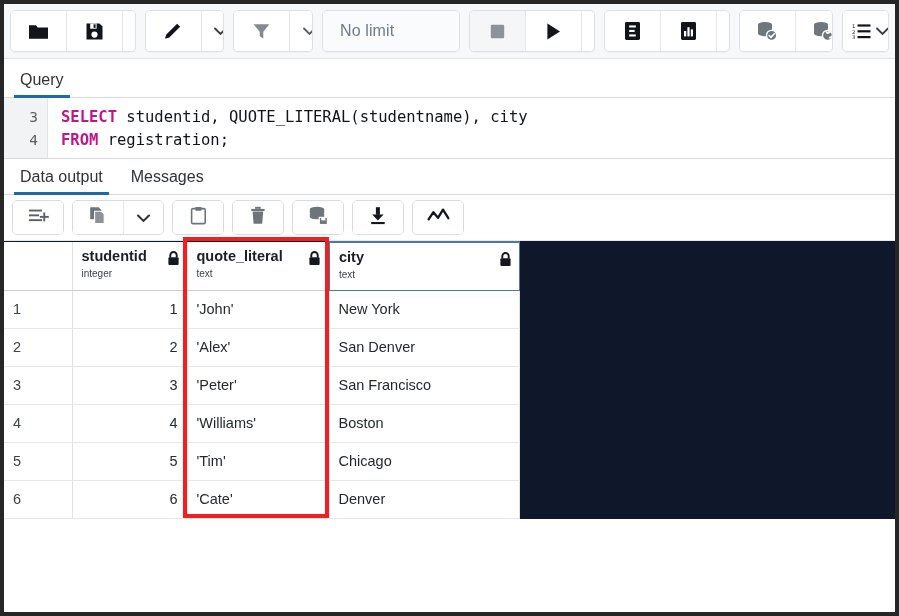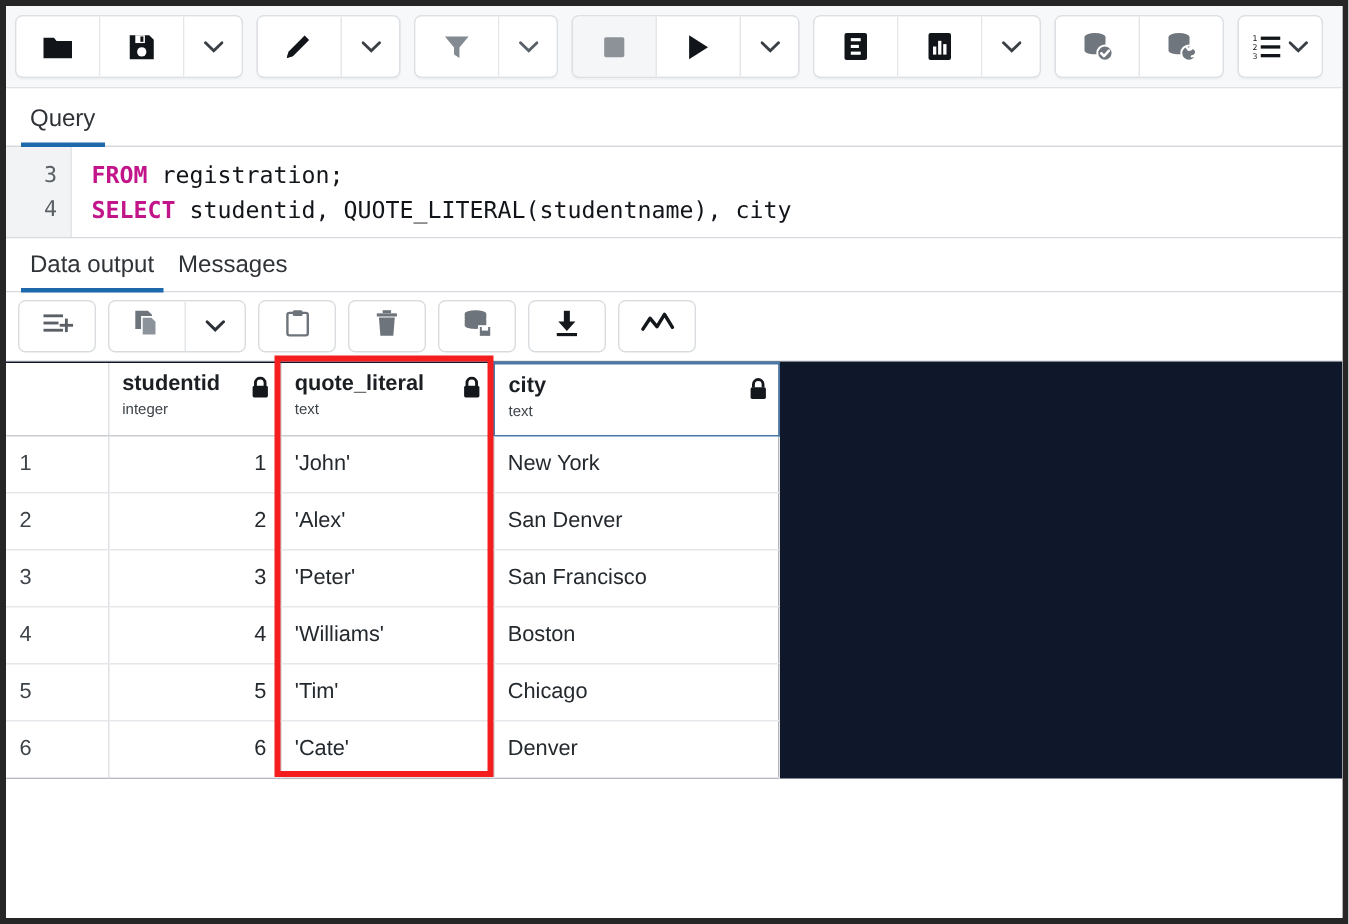--- a/index.html
+++ b/index.html
@@ -143,21 +143,21 @@
   .kw { color: #c2158a; font-weight: bold; }
 
   
   .out-tabstrip {
     display: flex;
     align-items: flex-end;
     height: 35px;
     background: #ffffff;
     border-bottom: 1px solid #d6d9dd;
     padding-left: 14px;
-    gap: 12px;
+    gap: 24px;
   }
 
   
   .results-toolbar {
     display: flex;
     align-items: center;
     height: 45px;
     background: #ffffff;
     padding: 0 8px;
     gap: 8px;
@@ -312,20 +312,26 @@
       </div>
       <div class="tb-btn caret">
         <span>
           <svg width="13" height="9" viewBox="0 0 13 9">
                 <path d="M1 1.5l5.5 5.4L12 1.5" stroke="#5a6068" stroke-width="1.9" fill="none" stroke-linecap="round"></path>
               </svg>
         </span>
       </div>
     </div>
 
+    <div class="btn-group">
+      <div class="tb-btn wide-select">
+        <span class="limit-label">No limit</span>
+
+      </div>
+    </div>
 
     <div class="btn-group">
       <div class="tb-btn disabled">
         <span>
           <svg width="17" height="17" viewBox="0 0 17 17">
                 <rect x="1.8" y="1.8" width="13.4" height="13.4" rx="1.2" fill="#8d9298"></rect>
               </svg>
         </span>
       </div>
       <div class="tb-btn">
@@ -425,21 +431,21 @@
     <div class="tab active">
       <span>Query</span>
     </div>
   </div>
 
   <div class="sql-editor">
     <div class="gutter">
       <div class="gutter-num">3</div>
       <div class="gutter-num">4</div>
     </div>
-    <div class="code-area"><div><span class="kw">FROM</span><span> registration;</span></div><div><span class="kw">SELECT</span><span> studentid, QUOTE_LITERAL(studentname), city</span></div></div>
+    <div class="code-area"><div><span class="kw">SELECT</span><span> studentid, QUOTE_LITERAL(studentname), city</span></div><div><span class="kw">FROM</span><span> registration;</span></div></div>
   </div>
 
   <div class="out-tabstrip">
     <div class="tab active">
       <span>Data output</span>
     </div>
     <div class="tab">
       <span>Messages</span>
     </div>
   </div>

